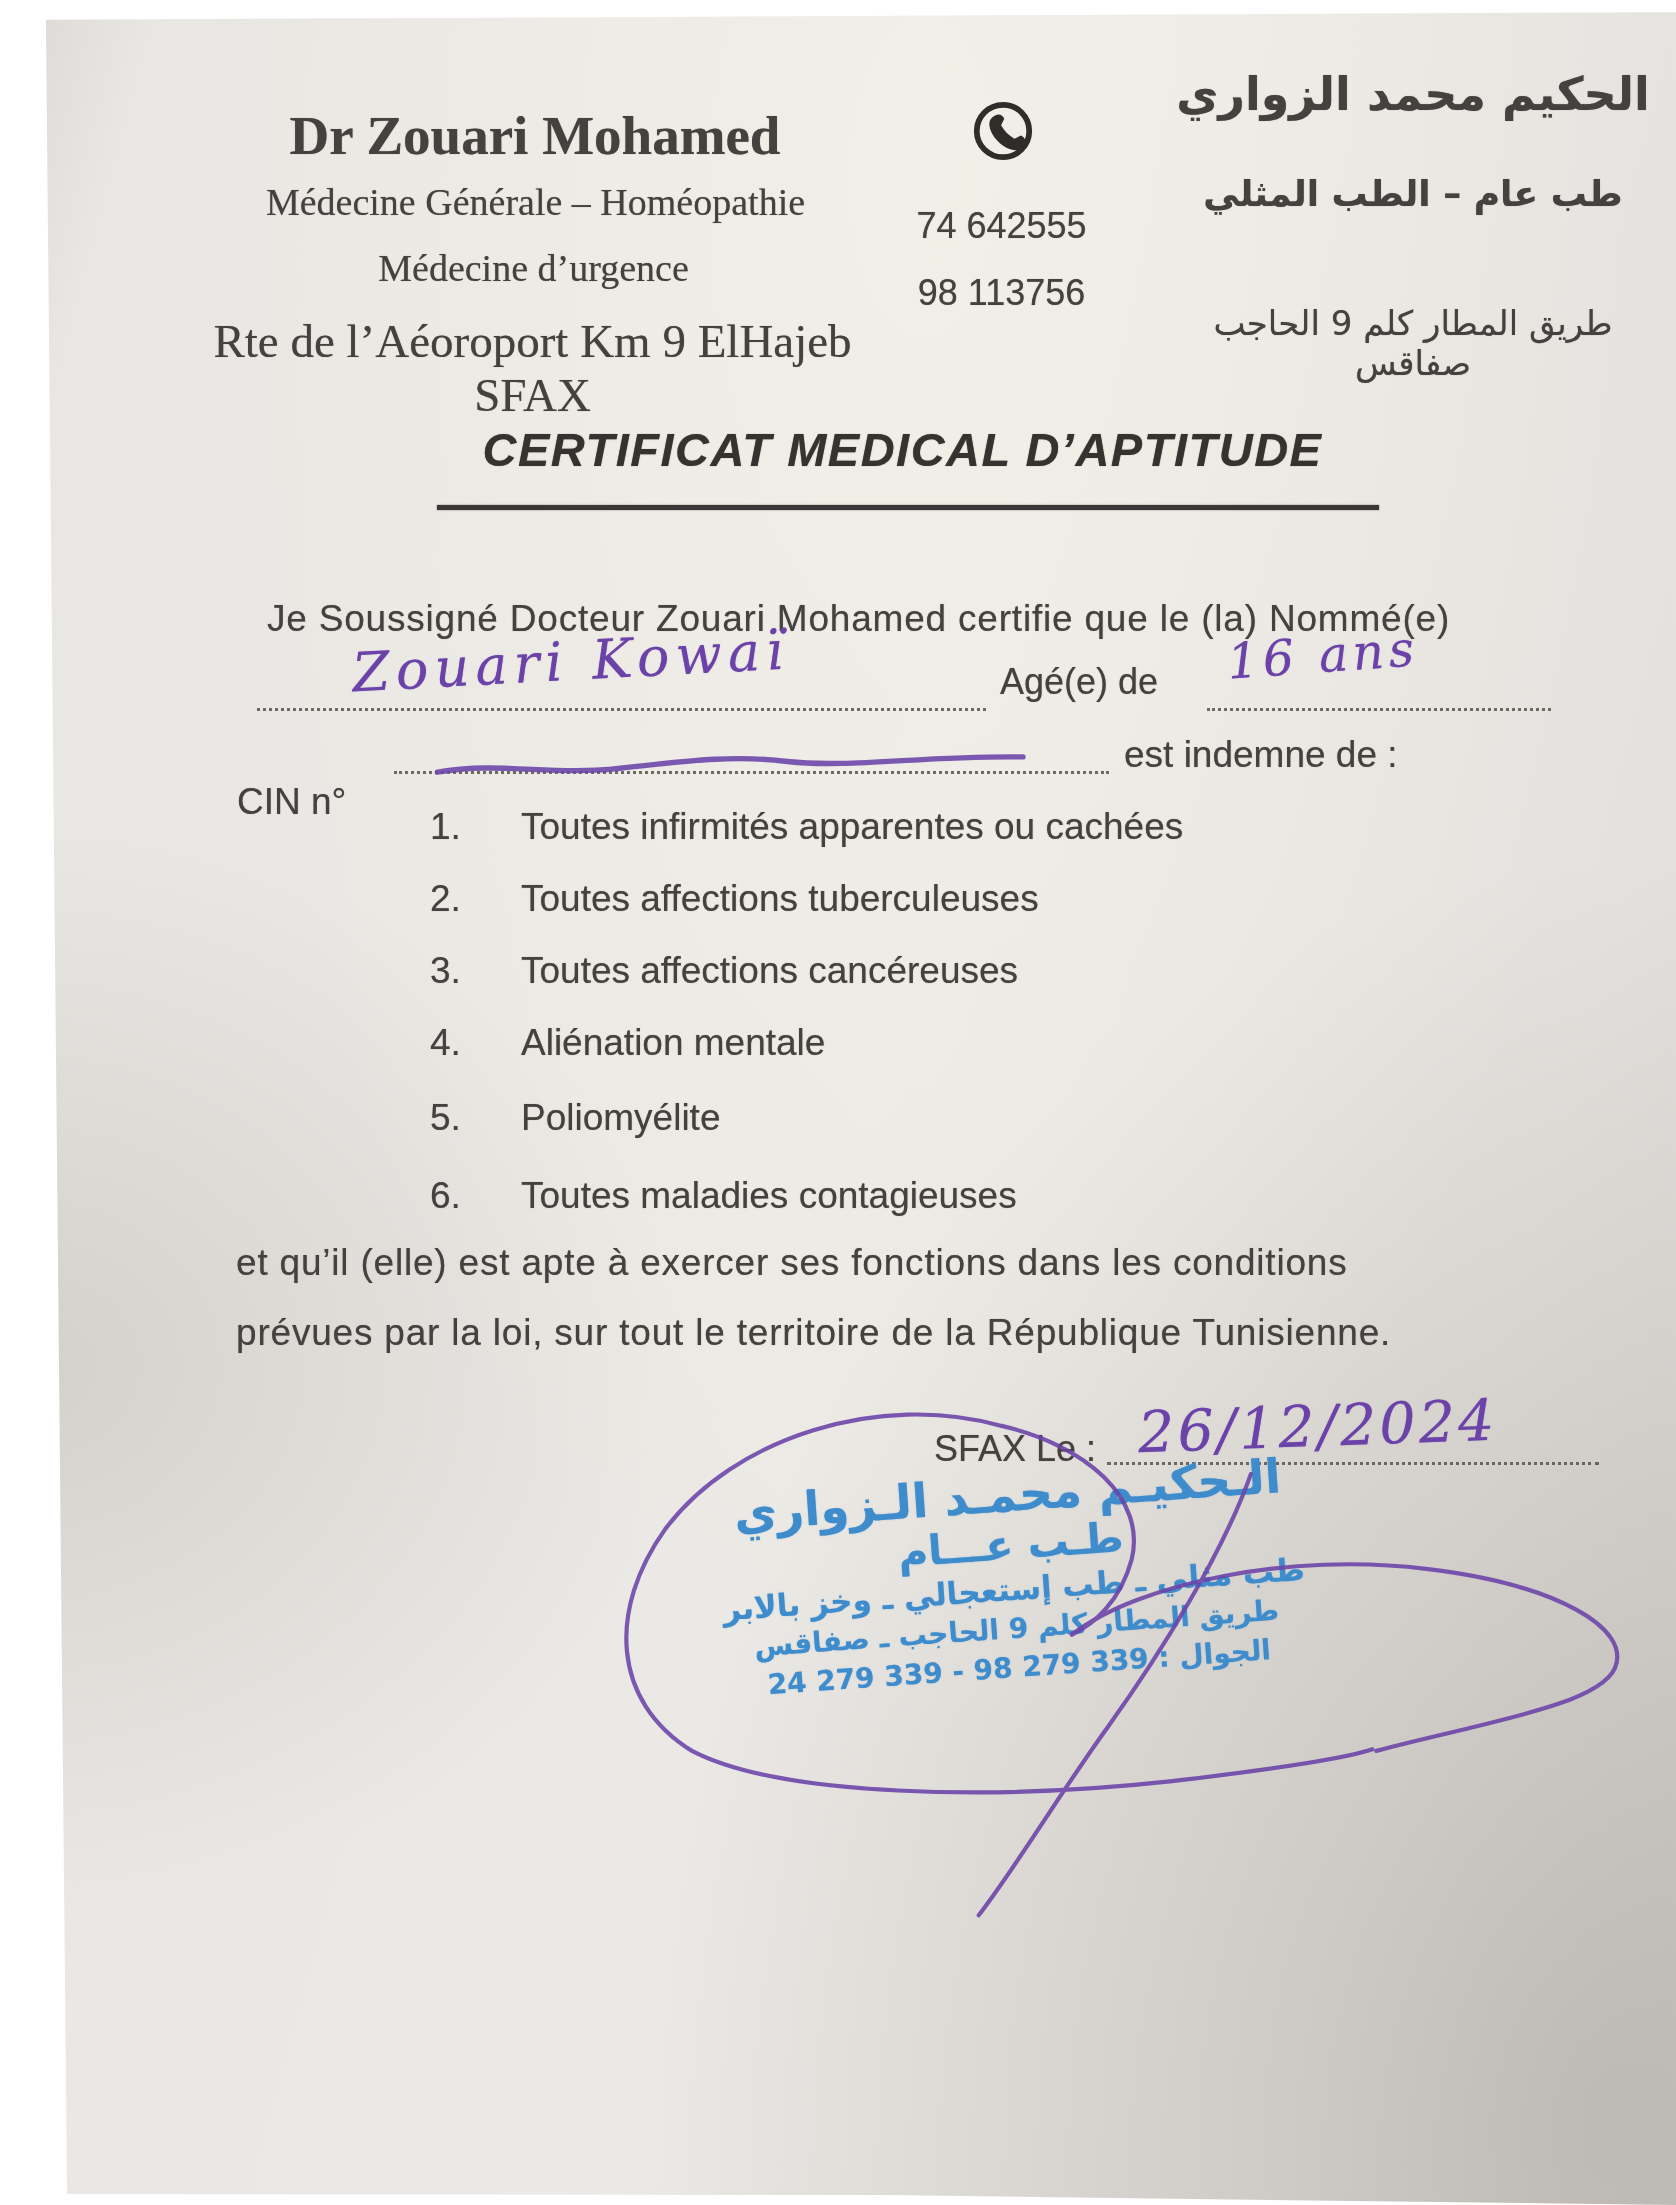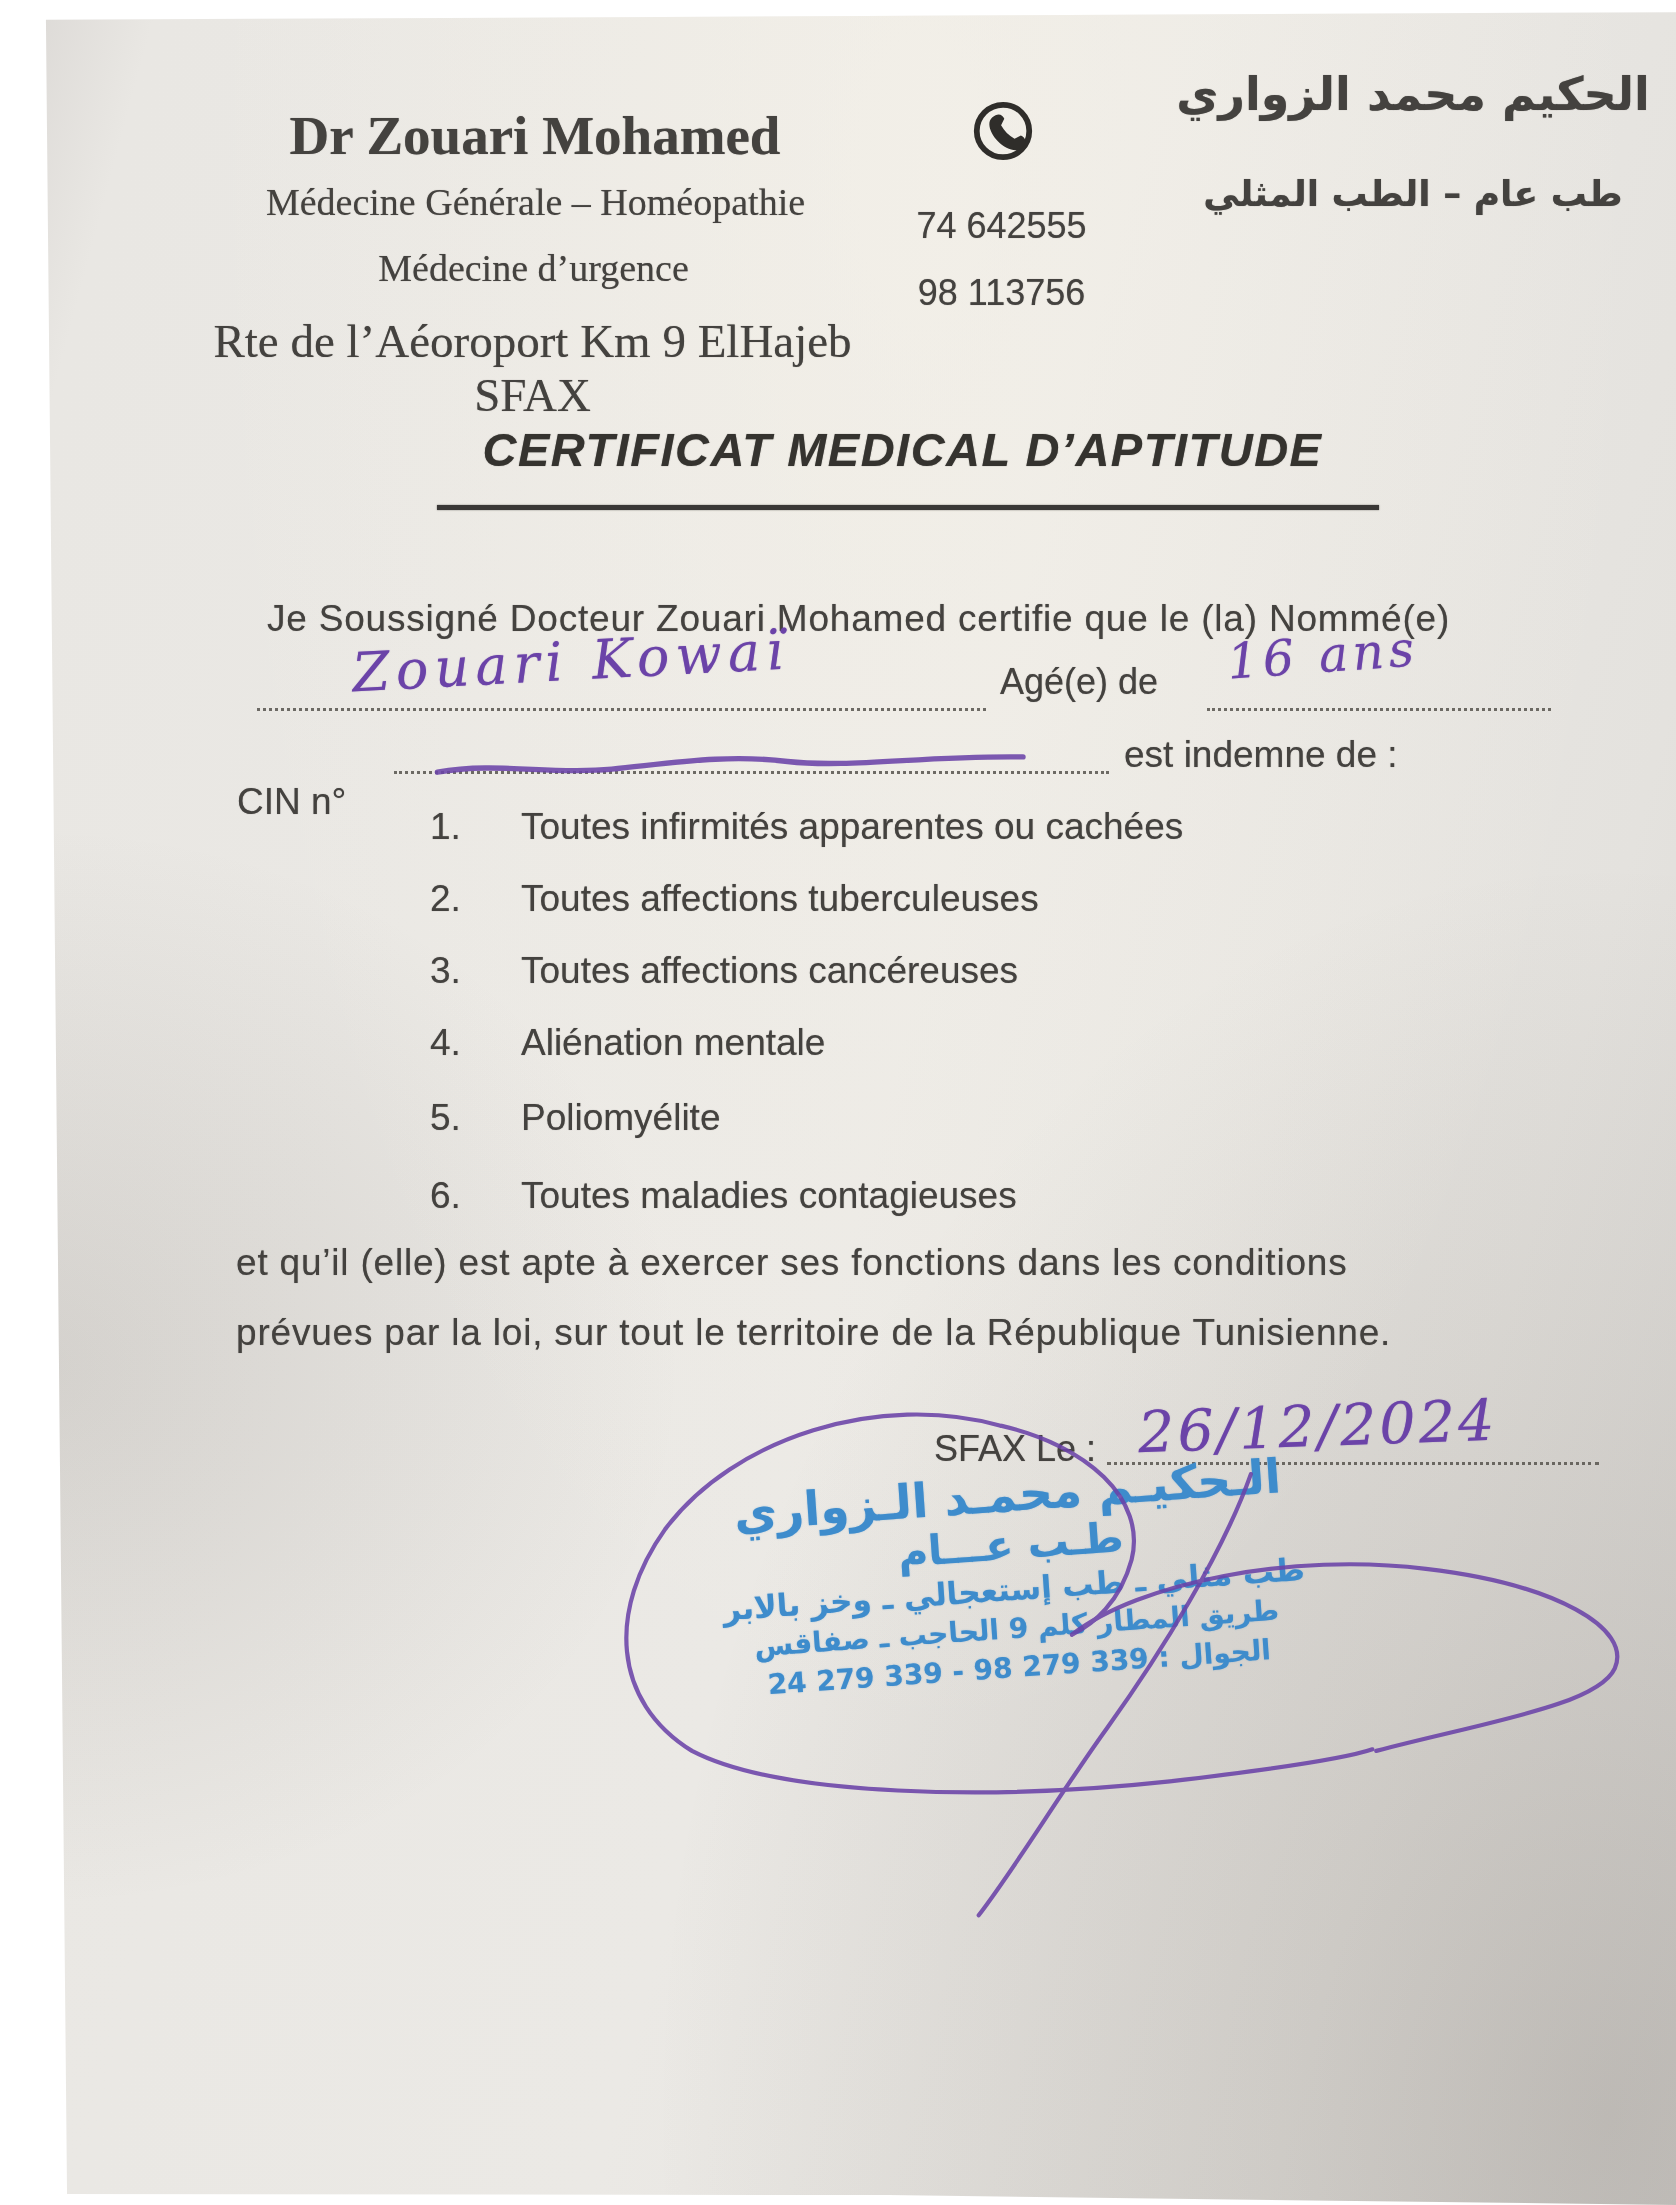--- a/index.html
+++ b/index.html
@@ -48,20 +48,21 @@
     <svg width="64" height="64" viewBox="0 0 100 100">
       <circle cx="50" cy="50" r="41" fill="none" stroke="#2f2d2a" stroke-width="9"></circle>
       <path d="M33 29 c9 -8 16 -5 19 2 l-5 10 c5 9 12 16 21 21 l10 -5 c7 3 10 10 2 19 c-9 9 -26 2 -38 -10 C30 54 24 37 33 29 z" fill="#2f2d2a"></path>
     </svg>
   </div>
   <div class="abs print center" style="left:902px;top:205px;width:199px;font-size:36px;">74 642555</div>
   <div class="abs print center" style="left:902px;top:272px;width:199px;font-size:36px;">98 113756</div>
 
   <div class="abs print ar center" style="left:1155px;top:67px;width:516px;font-size:46px;font-weight:bold;">الحكيم محمد الزواري</div>
   <div class="abs print ar center" style="left:1155px;top:173px;width:516px;font-size:36px;font-weight:bold;">طب عام – الطب المثلي</div>
+  <div class="abs print ar center" style="left:1155px;top:303px;width:516px;font-size:34px;">طريق المطار كلم 9 الحاجب صفاقس</div>
 
   <div class="abs title-text center" style="left:413px;top:422px;width:979px;font-size:47px;">CERTIFICAT MEDICAL D’APTITUDE</div>
   <div class="abs underline-bar" style="left:437px;top:505px;width:942px;height:5.4px;"></div>
 
   <div class="abs print" style="left:243px;top:598px;font-size:37px;letter-spacing:0.8px;margin-left:24px;">Je Soussigné Docteur Zouari Mohamed certifie que le (la) Nommé(e)</div>
 
   <div class="abs dots" style="left:257px;top:708px;width:729px;"></div>
   <div class="abs hw" style="left:352px;top:630px;font-size:54px;letter-spacing:6.1px;transform:rotate(-3deg);">Zouari Kowaï</div>
   <div class="abs print" style="left:1000px;top:661px;font-size:36px;">Agé(e) de</div>
   <div class="abs dots" style="left:1207px;top:708px;width:344px;"></div>

